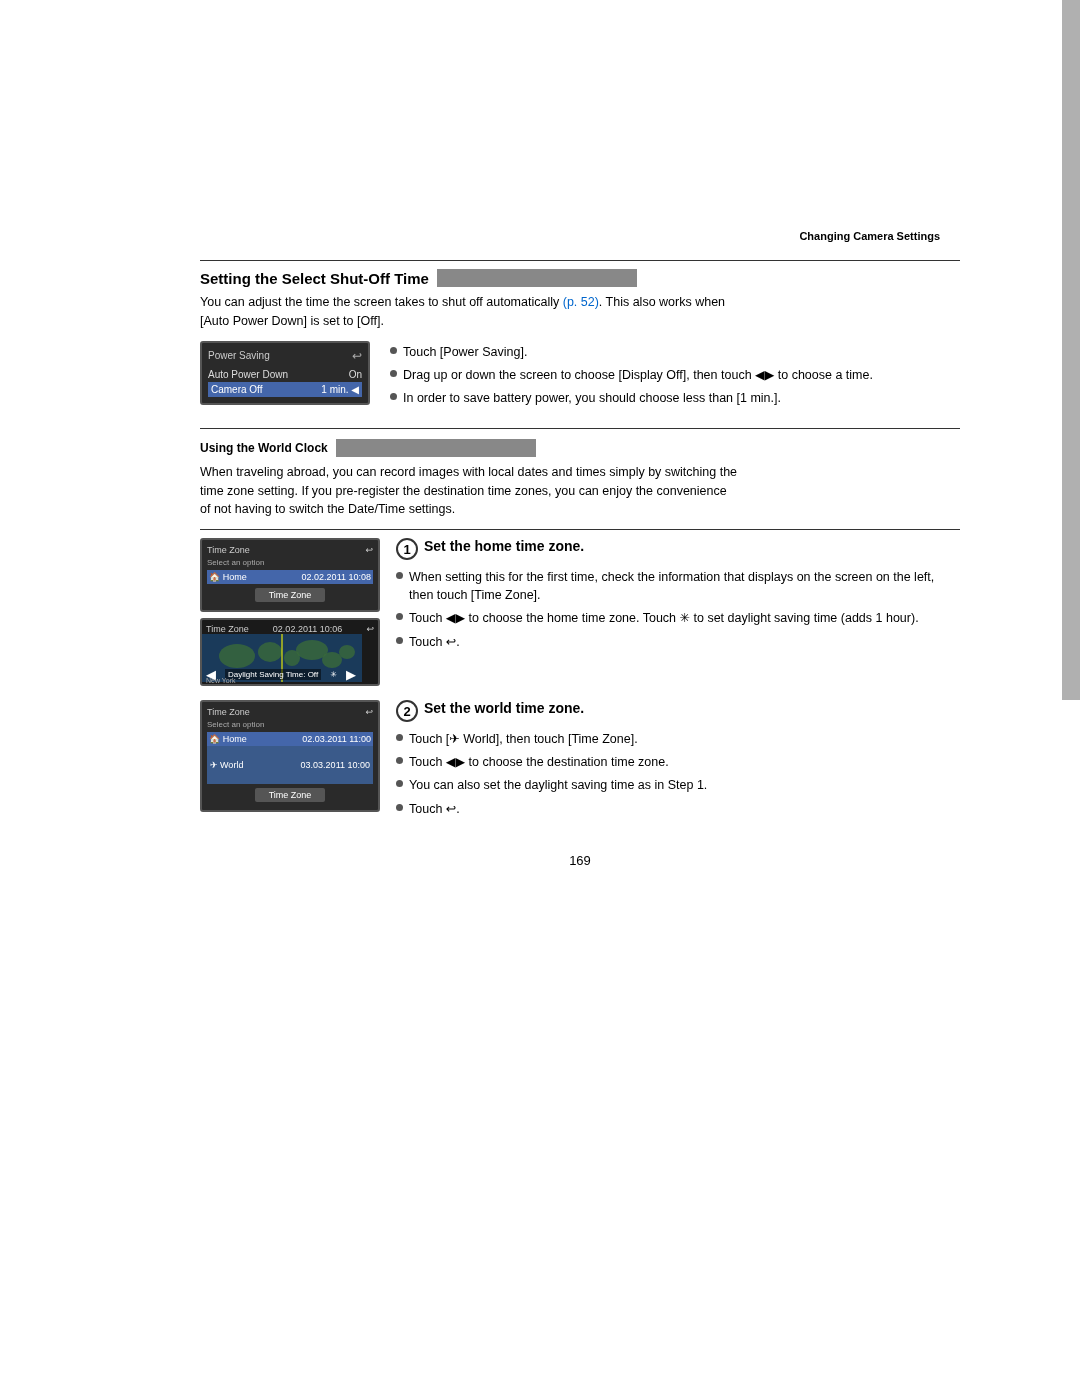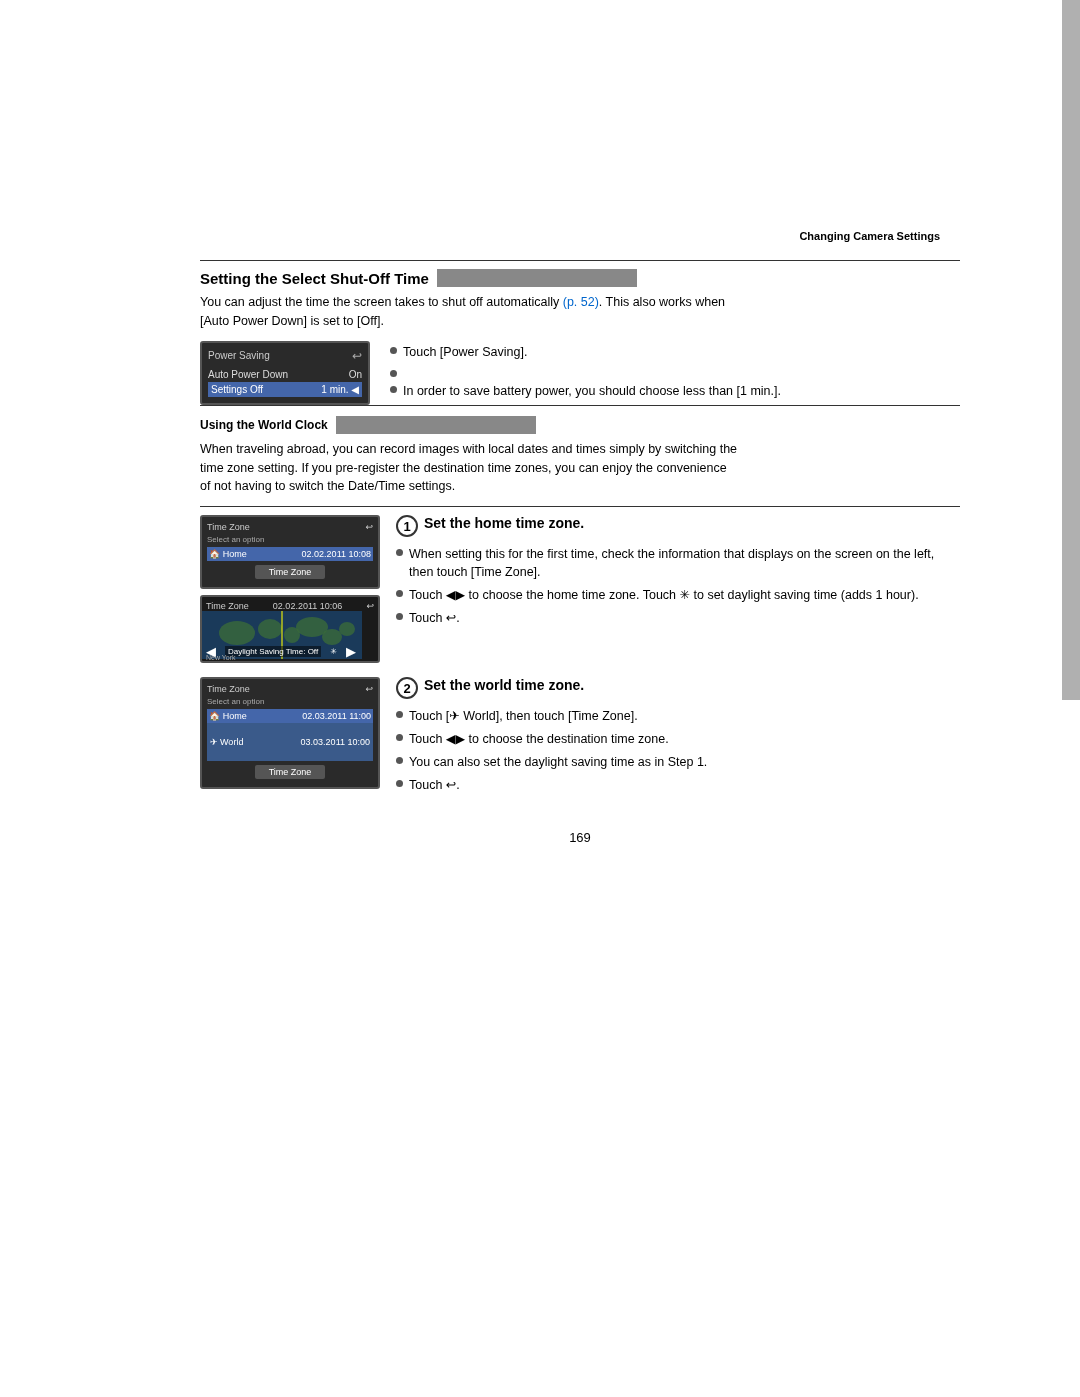--- a/index.html
+++ b/index.html
@@ -75,20 +75,21 @@
       font-size: 12.5px;
       line-height: 1.5;
       margin-bottom: 10px;
       max-width: 540px;
     }
 
     
     .two-col {
       display: flex;
       gap: 20px;
+      margin-bottom: 16px;
       align-items: flex-start;
     }
 
     .screen-mock {
       flex-shrink: 0;
       width: 170px;
     }
 
     .bullet-col {
       flex: 1;
@@ -323,33 +324,34 @@
         <div class="cam-screen">
           <div class="cam-screen-title-row">
             <span>Power Saving</span>
             <span class="cam-back-icon">↩</span>
           </div>
           <div class="cam-screen-row">
             <span>Auto Power Down</span>
             <span>On</span>
           </div>
           <div class="cam-screen-row highlighted">
-            <span>Settings Off</span>
+            <span>Camera Off</span>
             <span>1 min. ◀</span>
           </div>
         </div>
       </div>
 
       <div class="bullet-col">
         <div class="bullet-item">
           <span class="bullet-dot"></span>
           <span>Touch [Power Saving].</span>
         </div>
         <div class="bullet-item">
           <span class="bullet-dot"></span>
+          <span>Drag up or down the screen to choose [Display Off], then touch ◀▶ to choose a time.</span>
         </div>
         <div class="bullet-item">
           <span class="bullet-dot"></span>
           <span>In order to save battery power, you should choose less than [1 min.].</span>
         </div>
       </div>
     </div>
 
     <hr class="hr-line">
 

